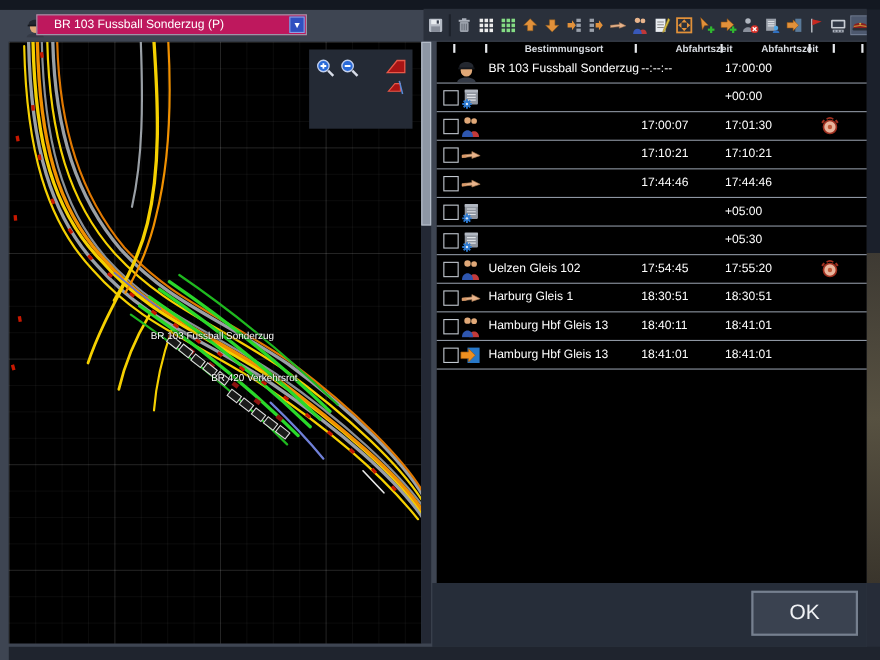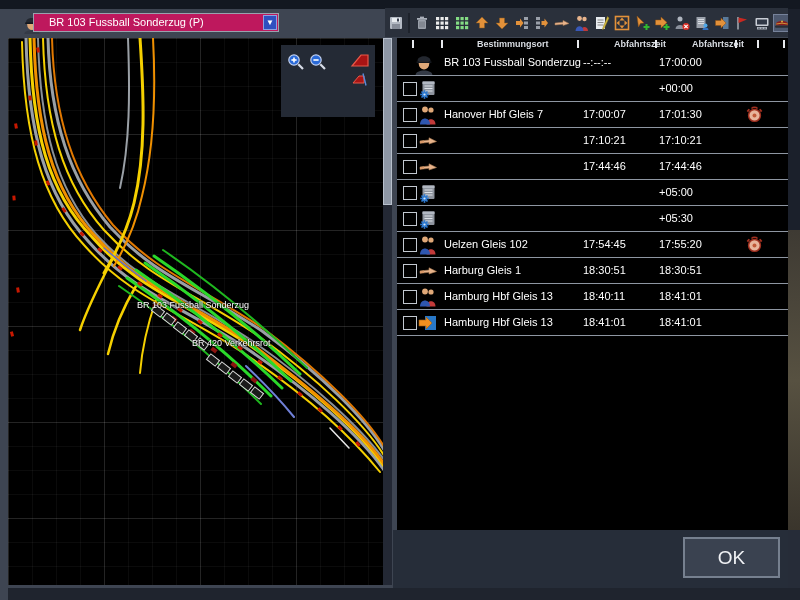--- a/index.html
+++ b/index.html
@@ -404,21 +404,20 @@
         <div class="row">
           <span class="cb"></span>
           <span class="ricon">
             <svg viewBox="0 0 20 20">
               <circle cx="13" cy="5" r="2.6" fill="#e0a878"></circle>
               <path d="M8.5 19.5 C8.5 12.5 17.5 12.5 17.5 19.5 Z" fill="#c23a3a"></path>
               <circle cx="7" cy="4.5" r="2.9" fill="#e0a878"></circle>
               <path d="M2 19.5 C2 11.5 12 11.5 12 19.5 Z" fill="#2e56b0"></path>
             </svg>
           </span>
-          <span class="dest">Hanover Hbf Gleis 7</span>
           <span class="arr">17:00:07</span>
           <span class="dep">17:01:30</span>
           <span class="alarm">
             <svg viewBox="0 0 20 20">
               <path d="M4.5 4.5 L2.5 7 M15.5 4.5 L17.5 7" stroke="#a03020" stroke-width="2"></path>
               <circle cx="10" cy="11" r="6.2" fill="#e8b49c" stroke="#a03020" stroke-width="1.6"></circle>
               <circle cx="10" cy="11" r="2.1" fill="#c05838"></circle>
               <path d="M6.8 3.6 A4.5 4.5 0 0 1 13.2 3.6" fill="none" stroke="#a03020" stroke-width="1.6"></path>
             </svg>
           </span>

